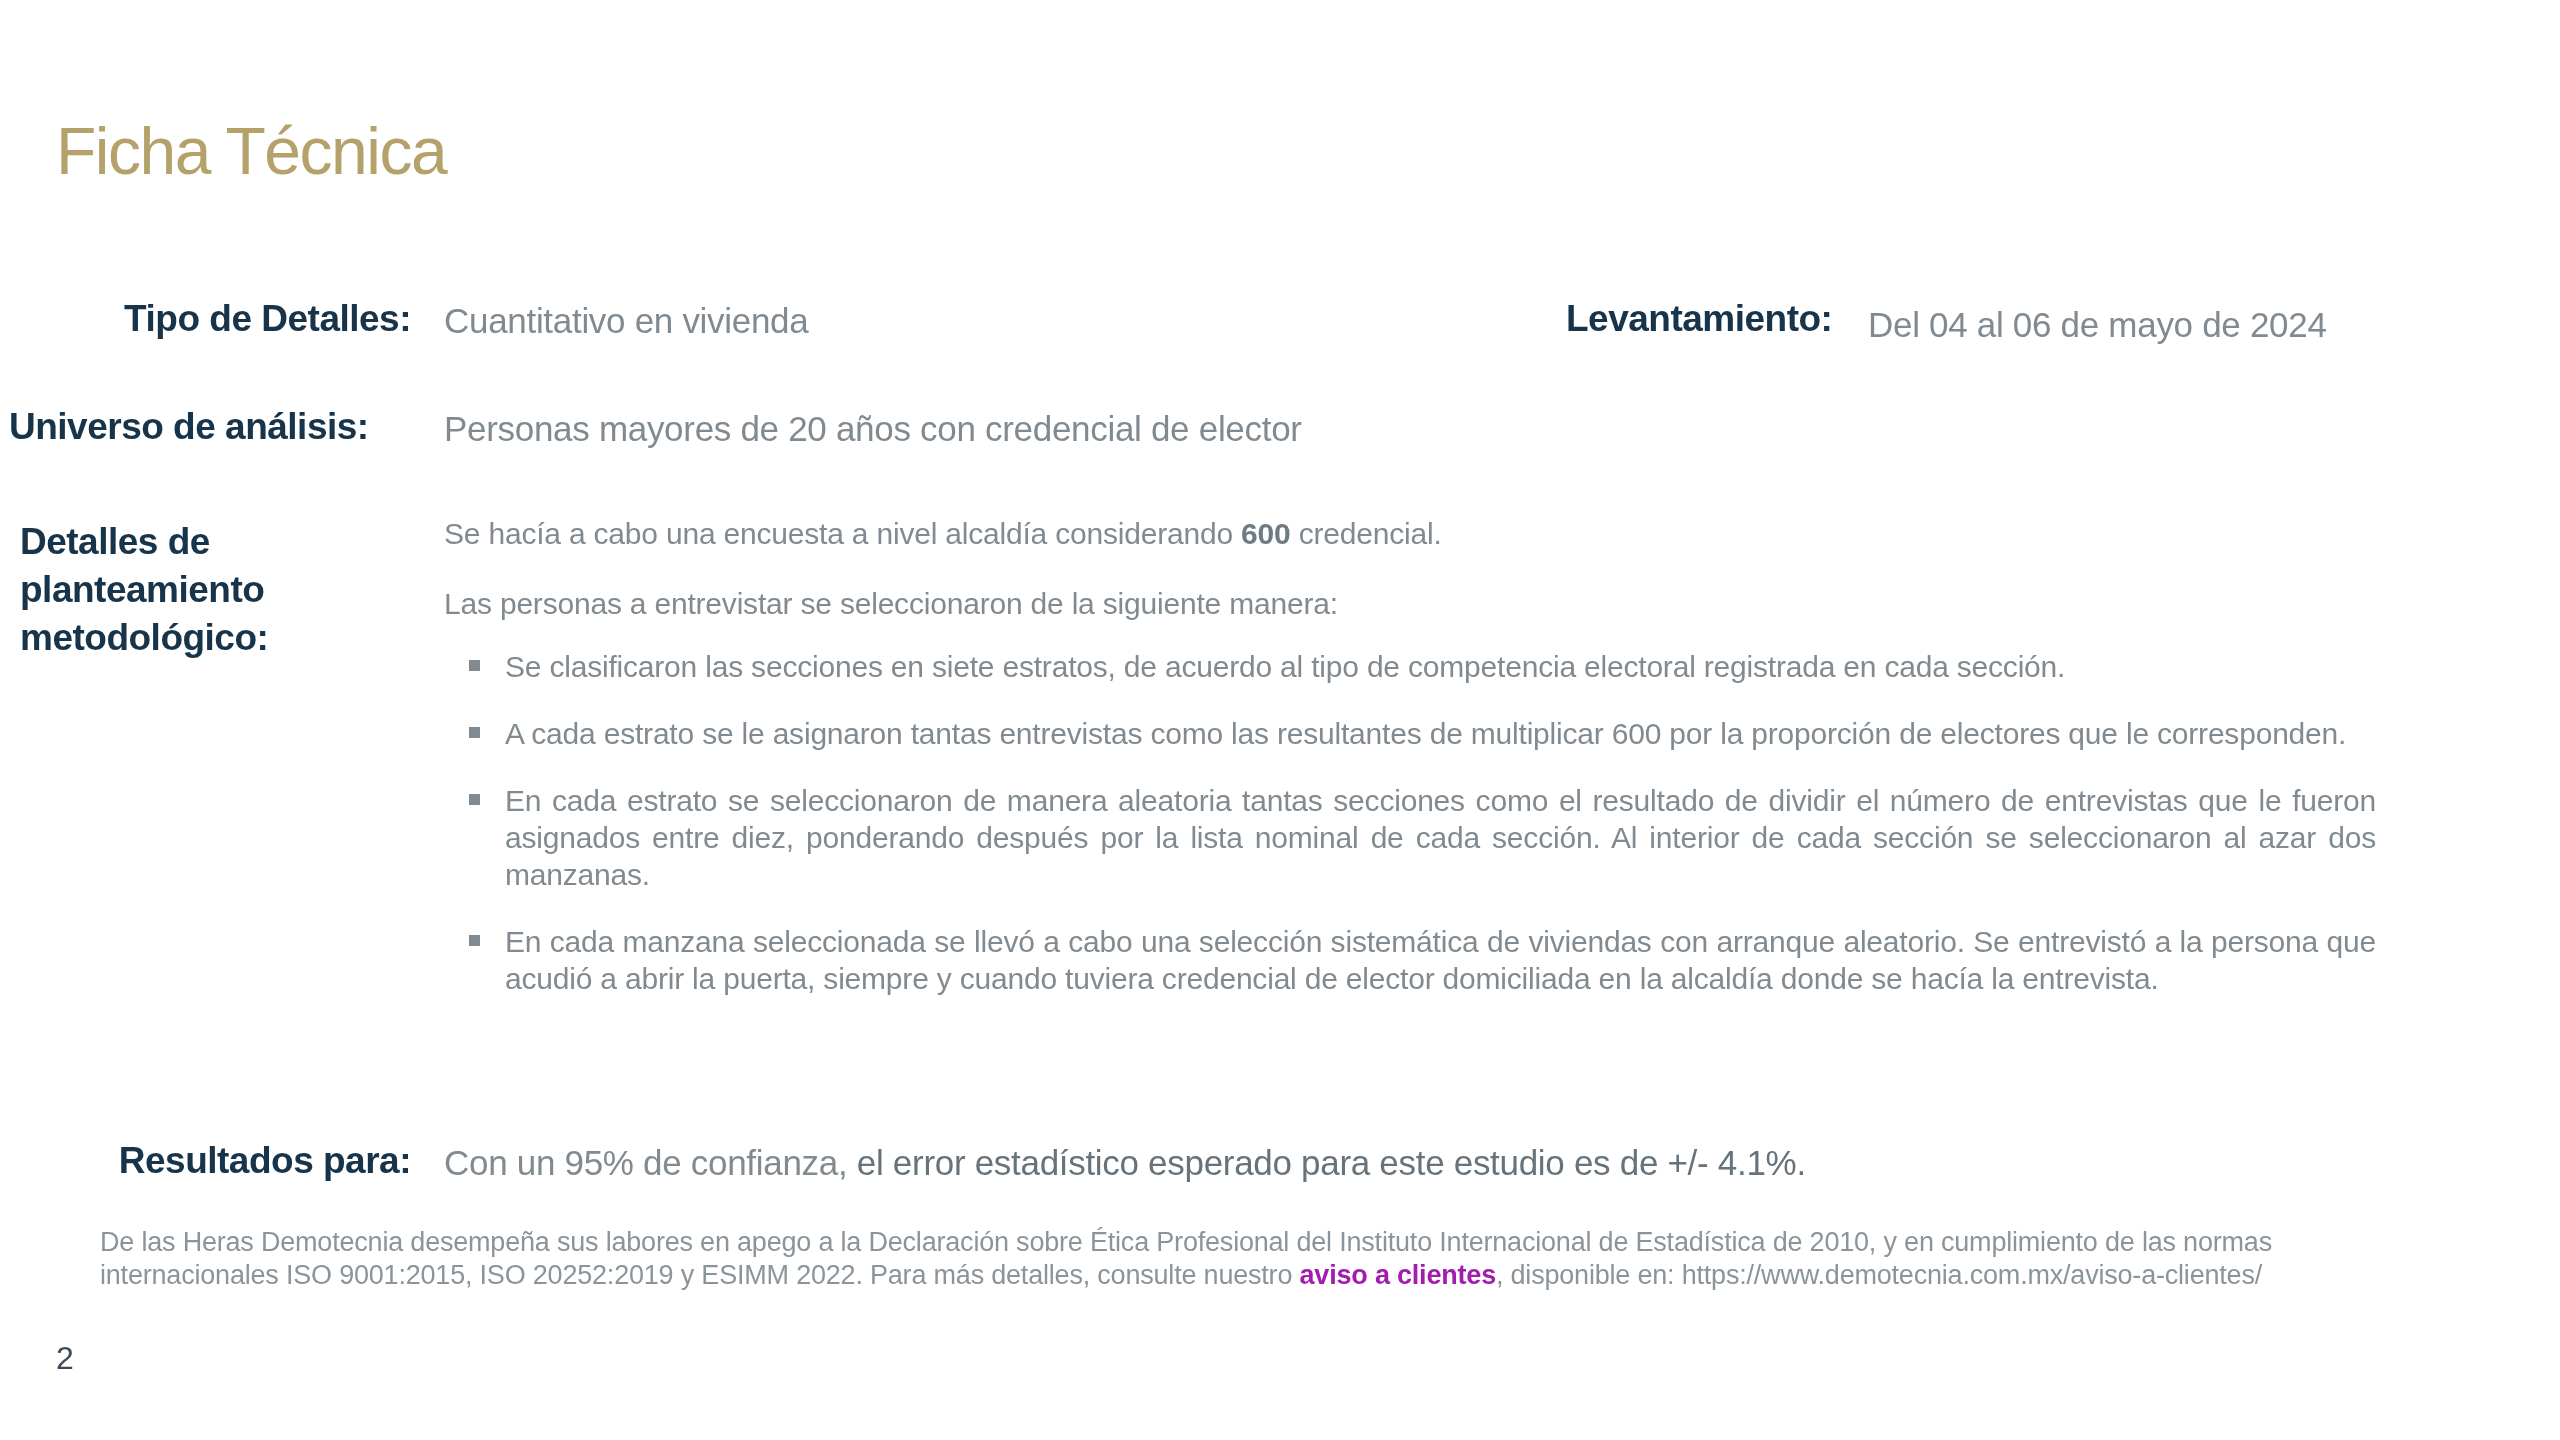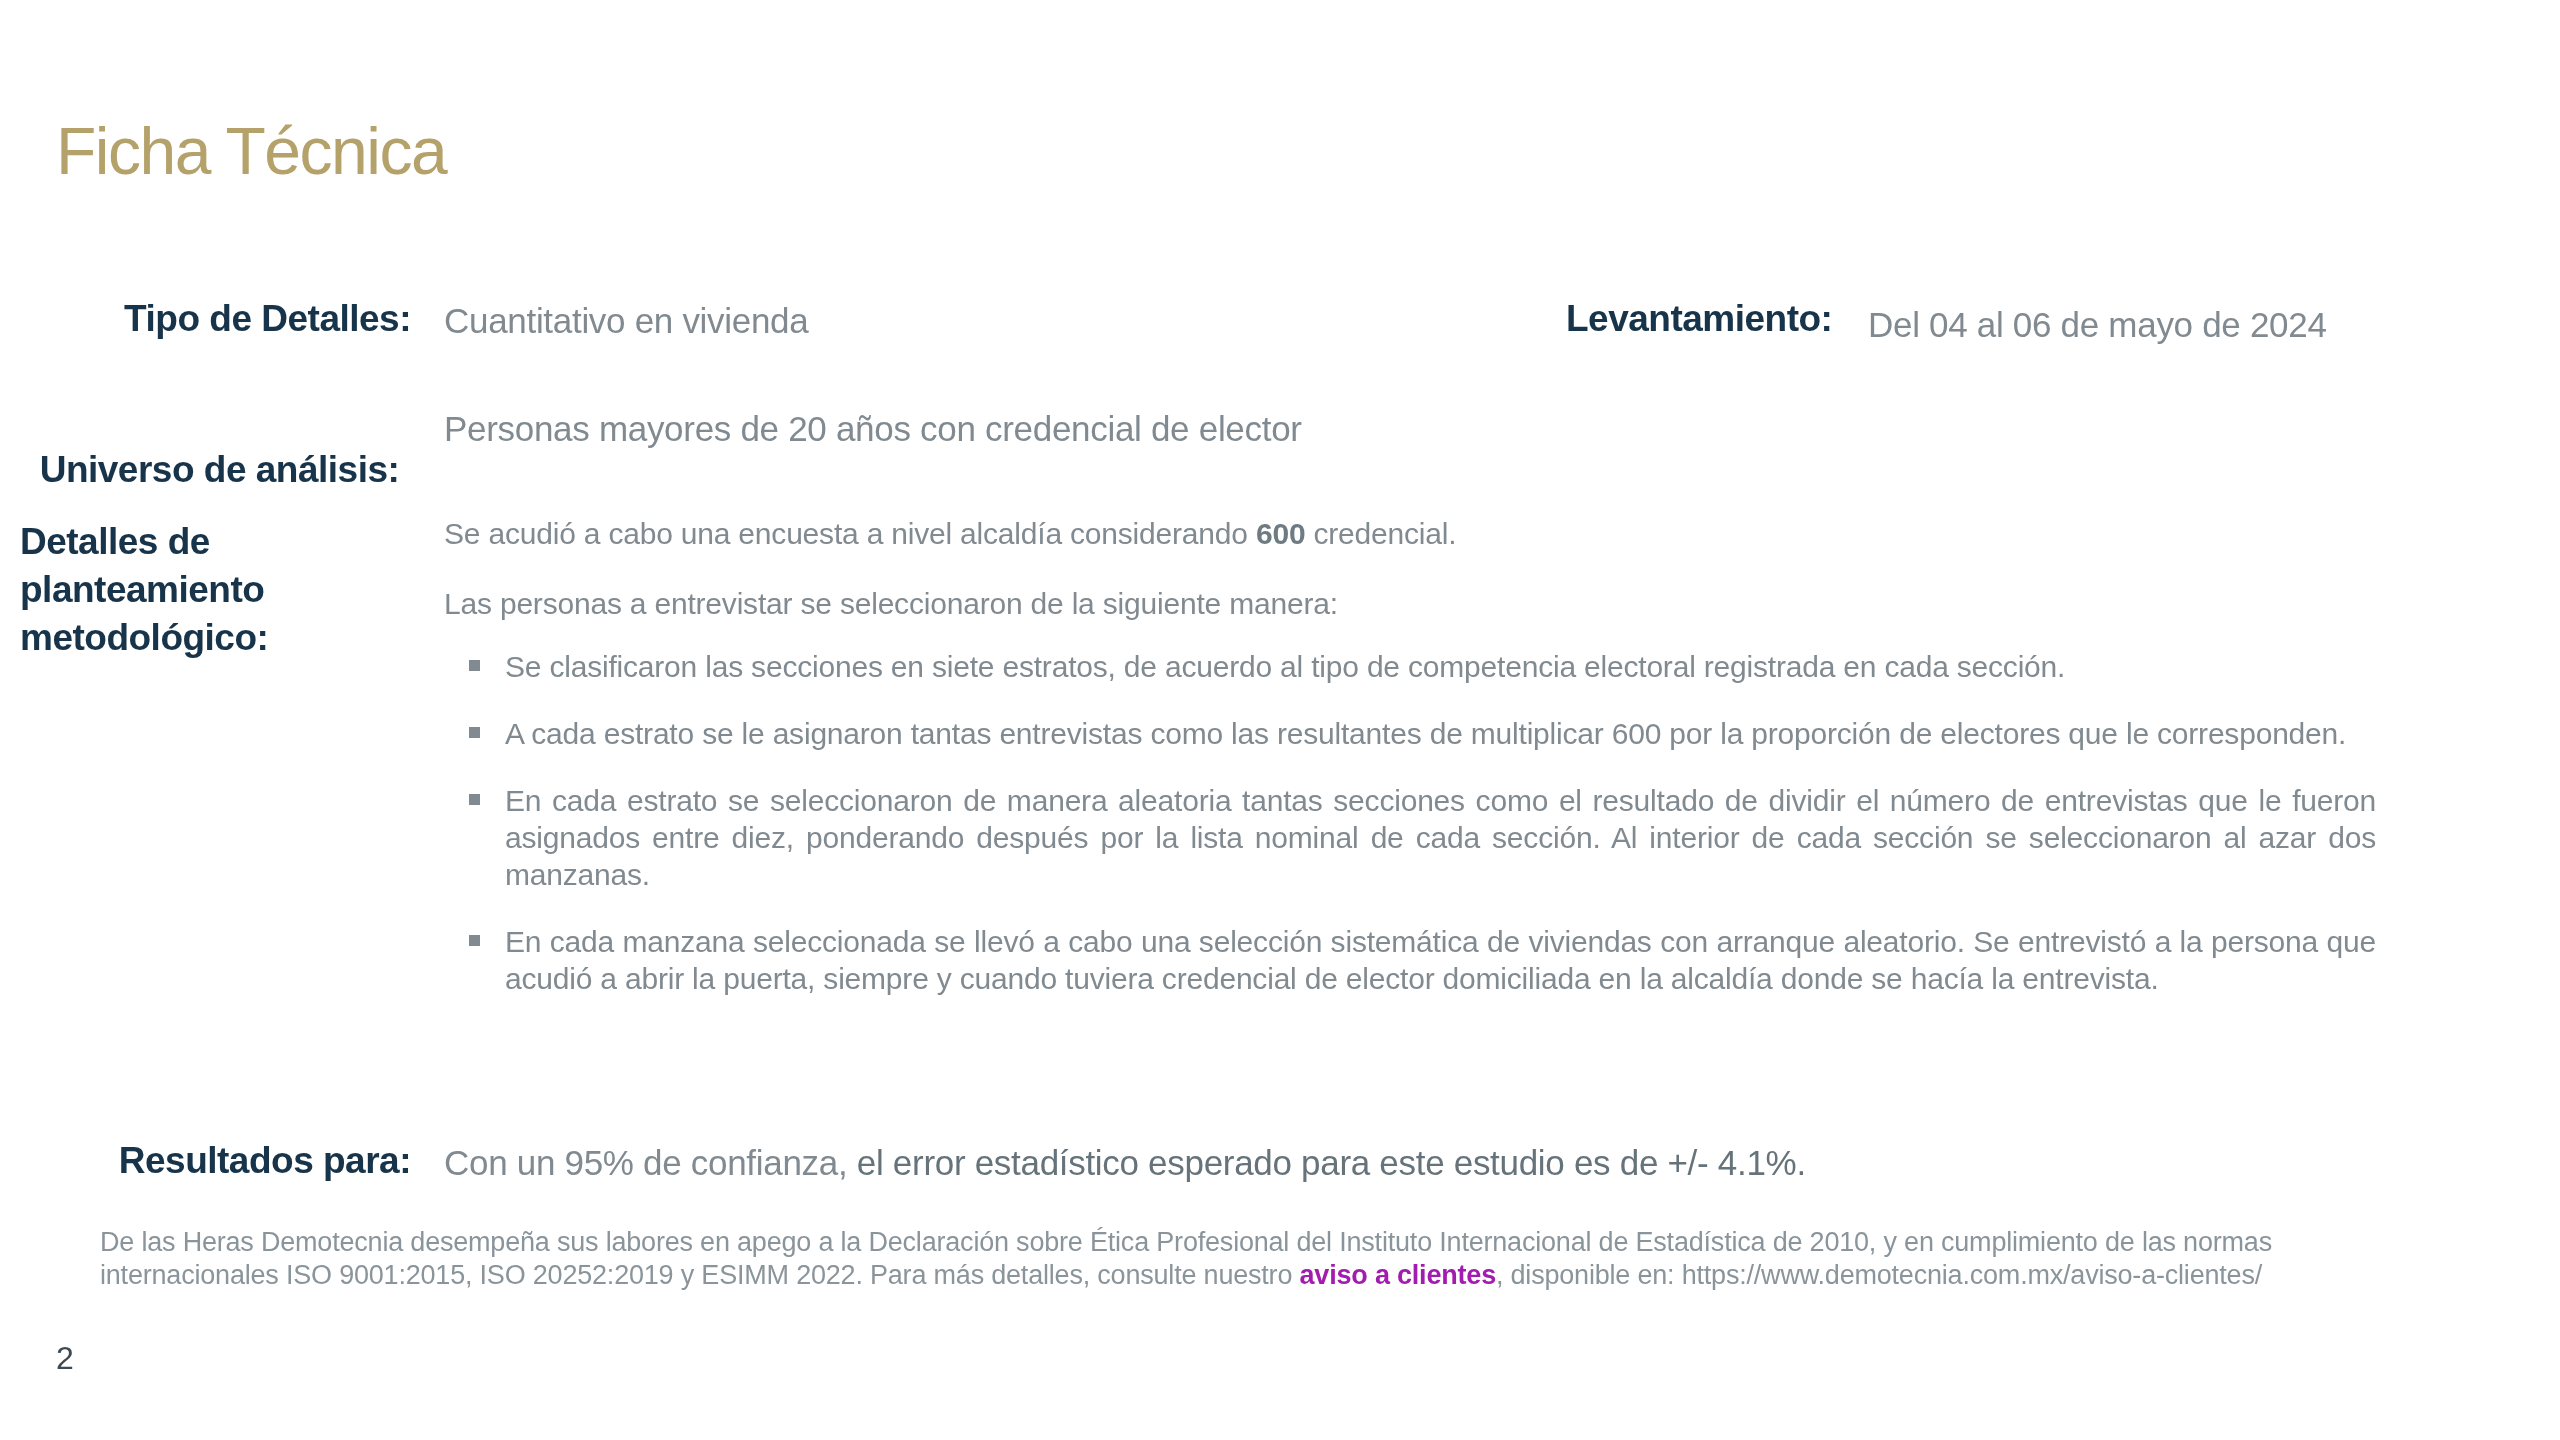--- a/index.html
+++ b/index.html
@@ -32,21 +32,21 @@
     position:absolute;
     color:var(--gray);font-size:35px;letter-spacing:-0.3px;
     line-height:1.25;white-space:nowrap;
   }
   
   .lbl-tipo{left:20px;top:296px;width:391px;text-align:right;}
   .val-tipo{left:444px;top:299px;}
   .lbl-lev{left:1566px;top:296px;}
   .val-lev{left:1868px;top:303px;}
   
-  .lbl-uni{left:24px;top:404px;width:391px;text-align:center;margin-top:43px;}
+  .lbl-uni{left:9px;top:404px;width:391px;text-align:left;}
   .val-uni{left:444px;top:407px;}
   
   .lbl-det{left:20px;top:518px;width:391px;text-align:left;line-height:48px;}
   
   .body-col{
     position:absolute;left:444px;top:515px;width:1932px;
     font-size:30px;line-height:37px;letter-spacing:-0.2px;color:var(--gray);
   }
   .para{margin:0 0 33px 0;}
   .para.p2{margin-bottom:26px;}
@@ -95,21 +95,21 @@
   <div class="label lbl-uni">Universo de análisis:</div>
   <div class="value val-uni">Personas mayores de 20 años con credencial de elector</div>
 
   <div class="label lbl-det">
     <div>Detalles de</div>
     <div>planteamiento</div>
     <div>metodológico:</div>
   </div>
 
   <div class="body-col">
-    <p class="para"><span>Se acudió a cabo una encuesta a nivel alcaldía considerando </span><span class="b dark">600</span><span> credencial.</span></p>
+    <p class="para"><span>Se hacía a cabo una encuesta a nivel alcaldía considerando </span><span class="b dark">600</span><span> credencial.</span></p>
 
     <p class="para p2">Las personas a entrevistar se seleccionaron de la siguiente manera:</p>
 
     <ul class="bullets">
       <li><span class="marker"></span><span>Se clasificaron las secciones en siete estratos, de acuerdo al tipo de competencia electoral registrada en cada sección.</span></li>
       <li><span class="marker"></span><span>A cada estrato se le asignaron tantas entrevistas como las resultantes de multiplicar 600 por la proporción de electores que le corresponden.</span></li>
       <li><span class="marker"></span><span>En cada estrato se seleccionaron de manera aleatoria tantas secciones como el resultado de dividir el número de entrevistas que le fueron asignados entre diez, ponderando después por la lista nominal de cada sección. Al interior de cada sección se seleccionaron al azar dos manzanas.</span></li>
       <li><span class="marker"></span><span>En cada manzana seleccionada se llevó a cabo una selección sistemática de viviendas con arranque aleatorio. Se entrevistó a la persona que acudió a abrir la puerta, siempre y cuando tuviera credencial de elector domiciliada en la alcaldía donde se hacía la entrevista.</span></li>
     </ul>
   </div>

